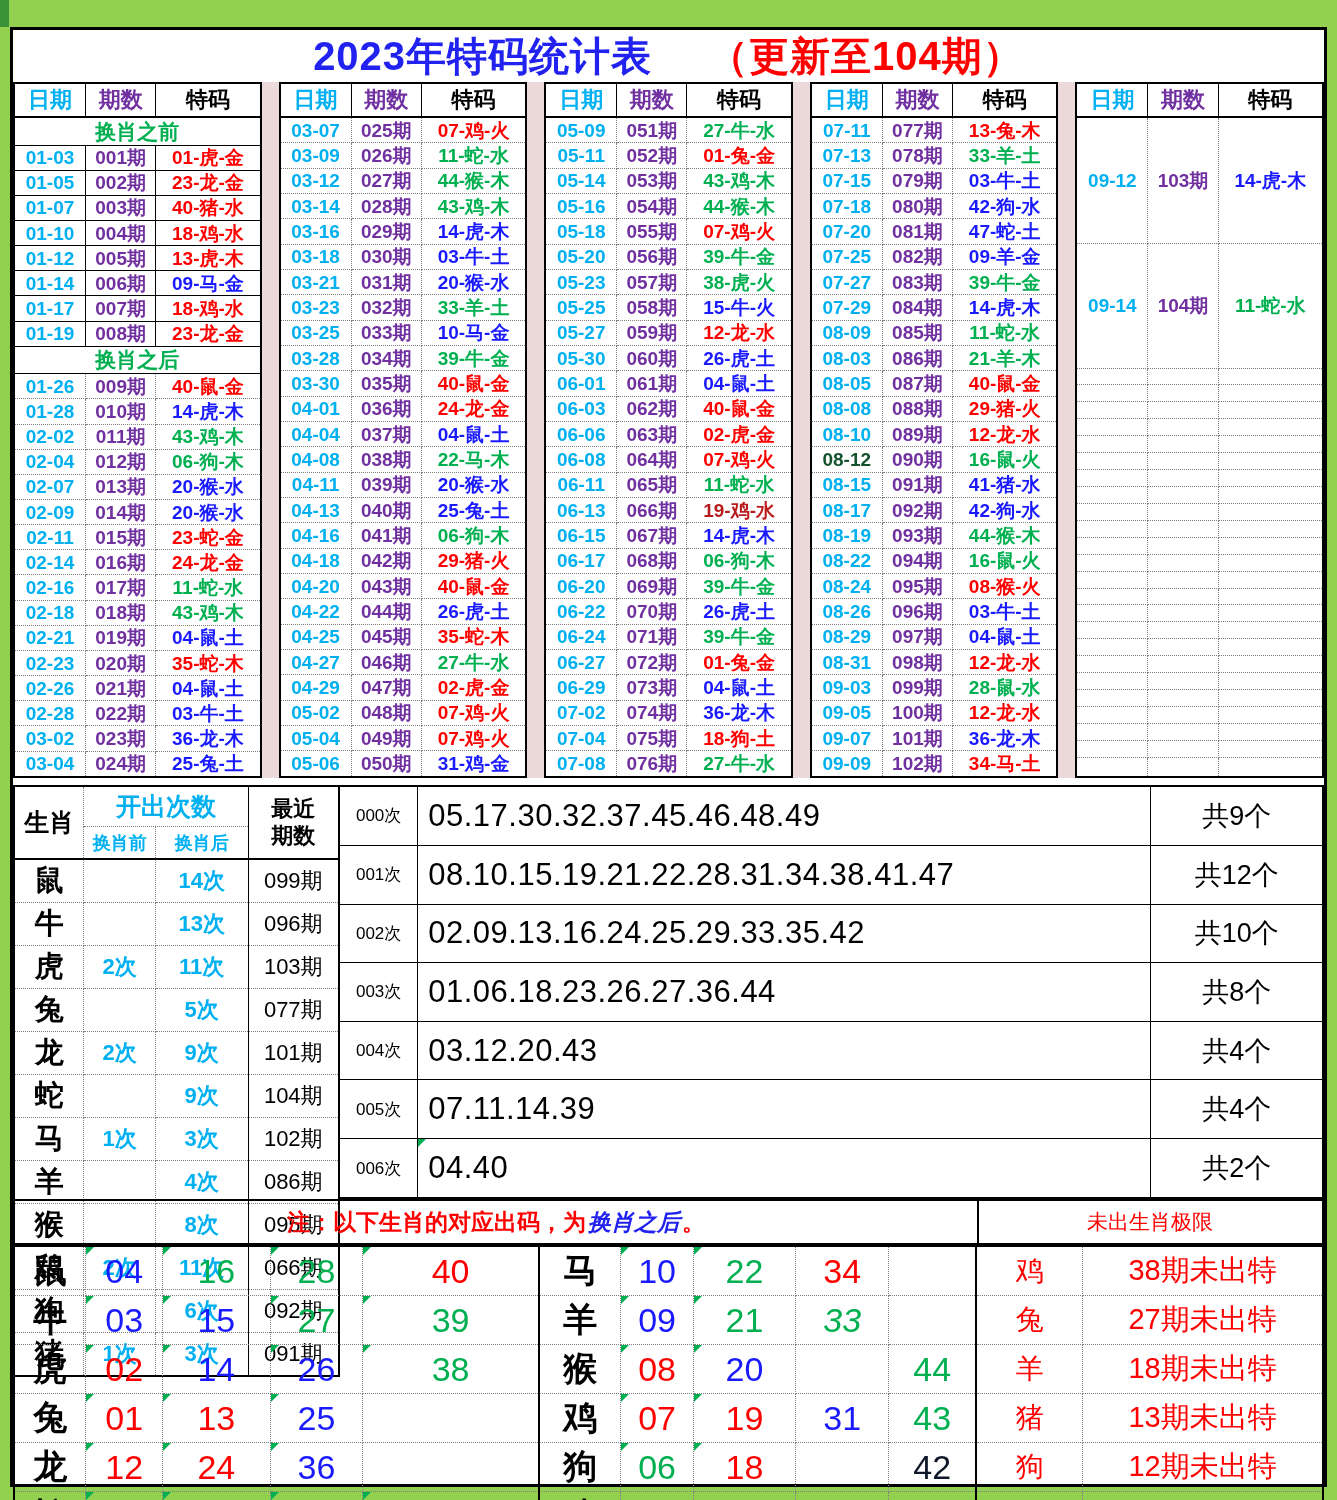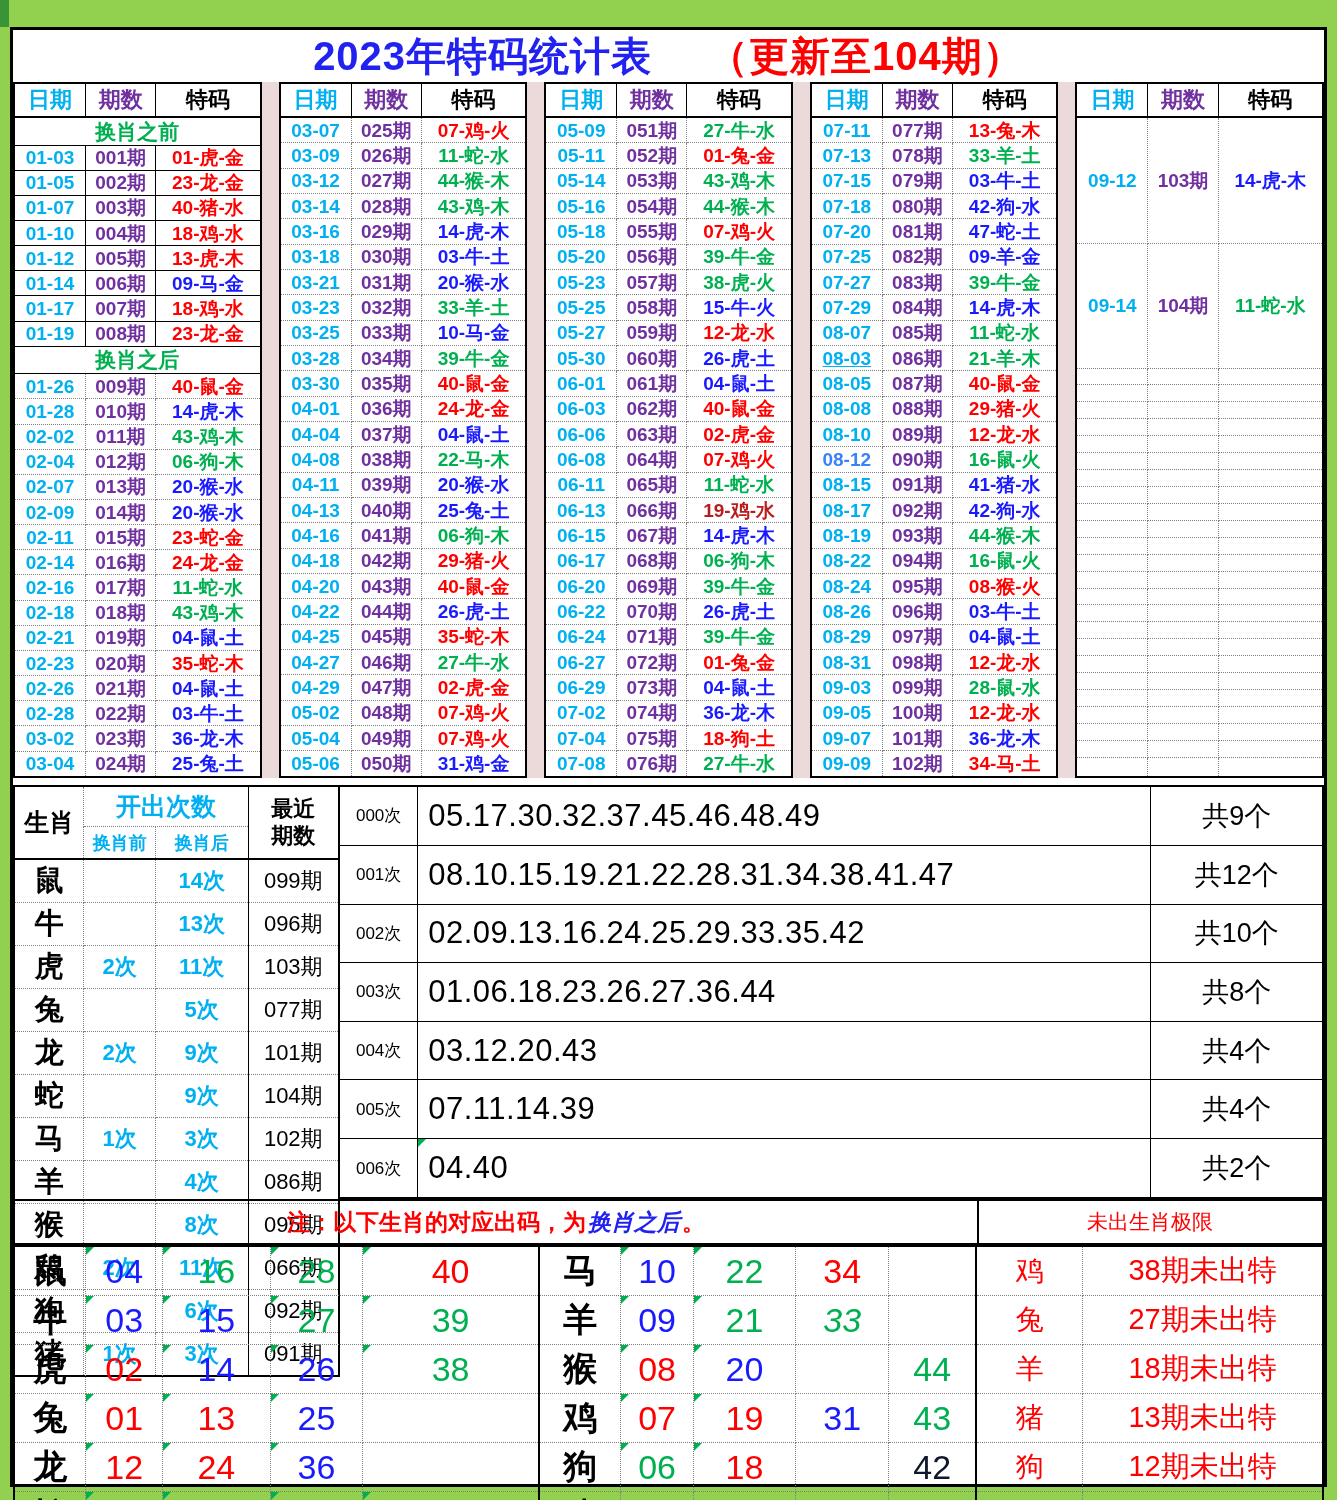--- a/index.html
+++ b/index.html
@@ -568,46 +568,46 @@
             <td class="c-date" style="color: rgb(0, 176, 240);">07-27</td>
             <td class="c-period" style="color: rgb(112, 48, 160);">083期</td>
             <td class="c-code" style="color: rgb(0, 176, 80);">39-牛-金</td>
           </tr>
           <tr>
             <td class="c-date" style="color: rgb(0, 176, 240);">07-29</td>
             <td class="c-period" style="color: rgb(112, 48, 160);">084期</td>
             <td class="c-code" style="color: rgb(26, 26, 255);">14-虎-木</td>
           </tr>
           <tr>
-            <td class="c-date" style="color: rgb(0, 176, 240);">08-07</td>
+            <td class="c-date" style="color: rgb(0, 176, 240);">08-09</td>
             <td class="c-period" style="color: rgb(112, 48, 160);">085期</td>
             <td class="c-code" style="color: rgb(0, 176, 80);">11-蛇-水</td>
           </tr>
           <tr>
-            <td class="c-date" style="color: rgb(0, 176, 240); text-decoration: underline;">08-03</td>
+            <td class="c-date" style="color: rgb(0, 176, 240);">08-03</td>
             <td class="c-period" style="color: rgb(112, 48, 160);">086期</td>
             <td class="c-code" style="color: rgb(0, 176, 80);">21-羊-木</td>
           </tr>
           <tr>
             <td class="c-date" style="color: rgb(0, 176, 240);">08-05</td>
             <td class="c-period" style="color: rgb(112, 48, 160);">087期</td>
             <td class="c-code" style="color: rgb(255, 0, 0);">40-鼠-金</td>
           </tr>
           <tr>
             <td class="c-date" style="color: rgb(0, 176, 240);">08-08</td>
             <td class="c-period" style="color: rgb(112, 48, 160);">088期</td>
             <td class="c-code" style="color: rgb(255, 0, 0);">29-猪-火</td>
           </tr>
           <tr>
             <td class="c-date" style="color: rgb(0, 176, 240);">08-10</td>
             <td class="c-period" style="color: rgb(112, 48, 160);">089期</td>
             <td class="c-code" style="color: rgb(255, 0, 0);">12-龙-水</td>
           </tr>
           <tr>
-            <td class="c-date" style="color: #3b82f6;">08-12</td>
+            <td class="c-date" style="color: #14532d;">08-12</td>
             <td class="c-period" style="color: rgb(112, 48, 160);">090期</td>
             <td class="c-code" style="color: rgb(0, 176, 80);">16-鼠-火</td>
           </tr>
           <tr>
             <td class="c-date" style="color: rgb(0, 176, 240);">08-15</td>
             <td class="c-period" style="color: rgb(112, 48, 160);">091期</td>
             <td class="c-code" style="color: rgb(26, 26, 255);">41-猪-水</td>
           </tr>
           <tr>
             <td class="c-date" style="color: rgb(0, 176, 240);">08-17</td>

